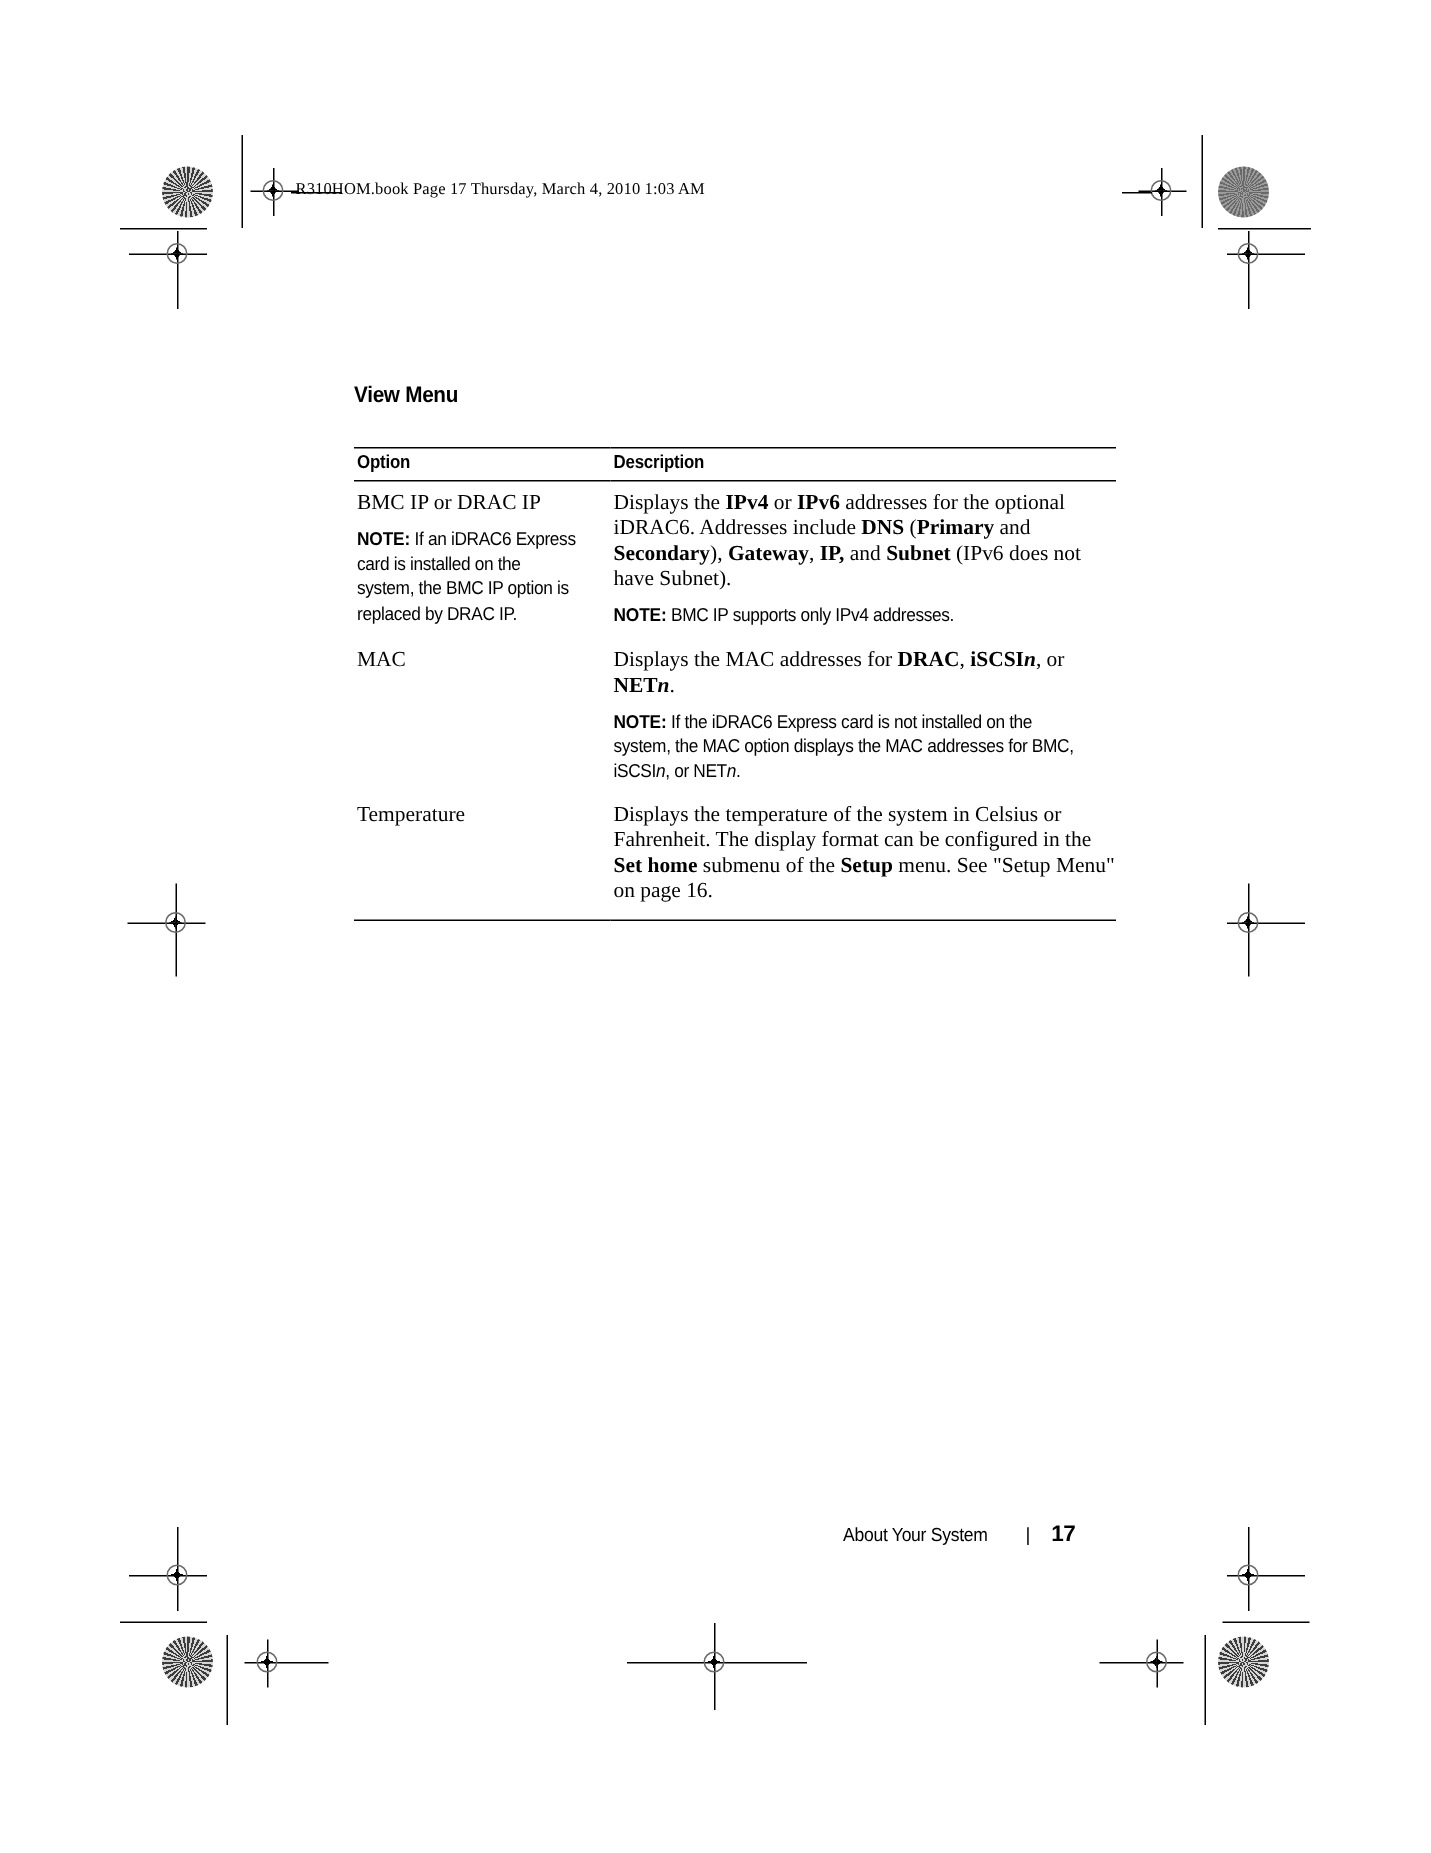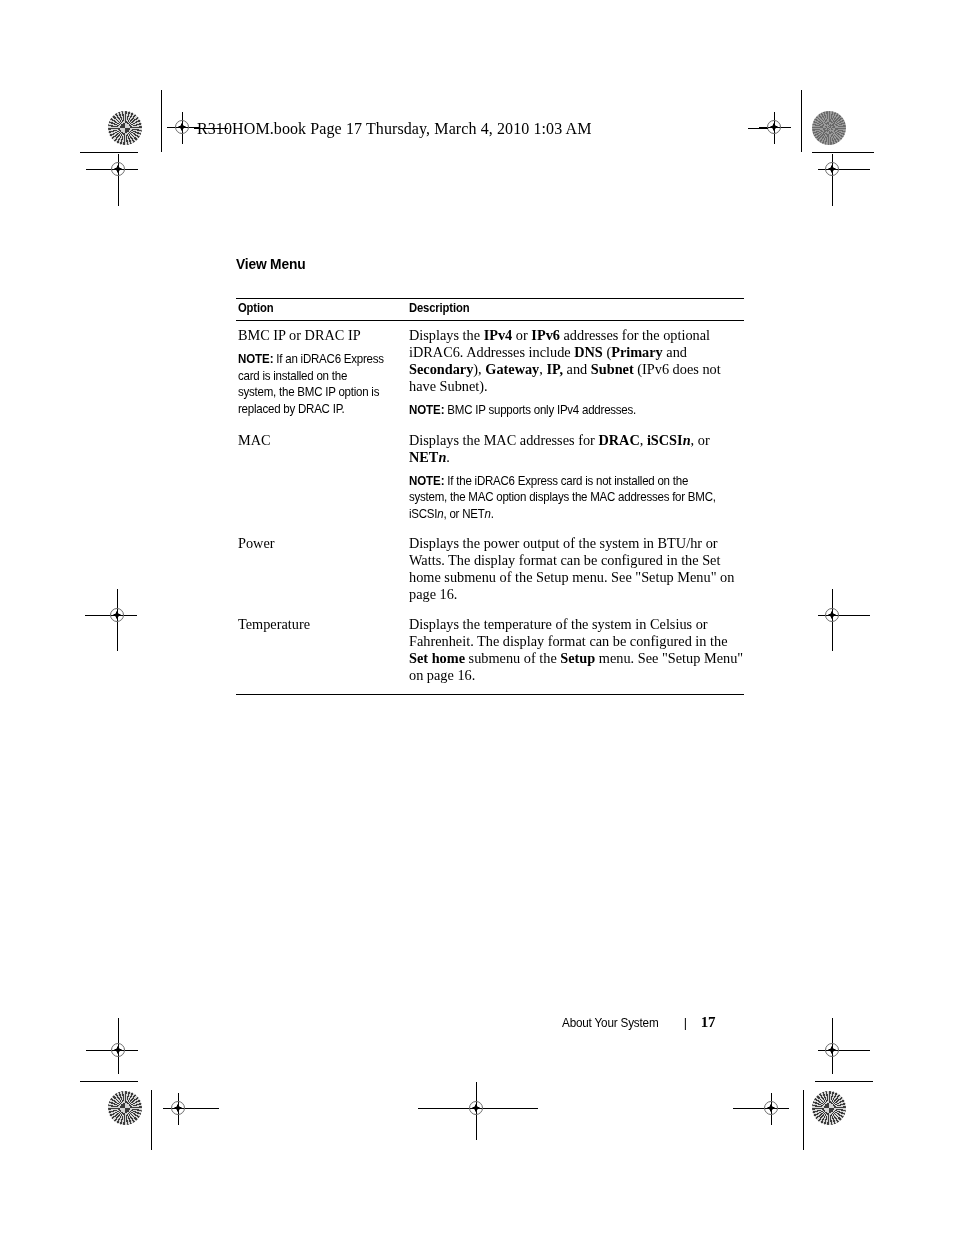--- a/index.html
+++ b/index.html
@@ -62,21 +62,21 @@
   }
 
   .rule { position: absolute; background: #000; }
 
   
   .running-head {
     position: absolute;
     left: 197px;
     top: 120px;
     font-family: "Liberation Serif", serif;
-    font-size: 16px;
+    font-size: 11px;
     letter-spacing: 0.1px;
     white-space: nowrap;
   }
 
   
   .content {
     position: absolute;
     left: 236px;
     top: 255px;
     width: 508px;
@@ -144,21 +144,21 @@
     top: 1014px;
     font-family: "Liberation Sans", sans-serif;
     font-size: 12.6px;
     letter-spacing: -0.2px;
     white-space: nowrap;
     display: flex;
     align-items: center;
   }
   .footer .fsec { transform: scaleX(0.93); transform-origin: left center; }
   .footer .fbar { margin: 0 14px 0 18px; color: #000; }
-  .footer .fpage { font-weight: bold; font-size: 15px; letter-spacing: -0.3px; font-family: Liberation Serif, serif; }
+  .footer .fpage { font-weight: bold; font-size: 15px; letter-spacing: -0.3px; }
 </style>
 </head>
 <body>
 
 <div class="marks">
 
   <div class="tgt" style="left:108px; top:111px;"></div>
   <div class="rule" style="left:161px; top:90px; width:1px; height:62px;"></div>
   <div class="reg" style="left:168px; top:113px;">
     <div class="vbar"></div>
@@ -282,28 +282,20 @@
           <div class="opt-name">MAC</div>
         </td>
         <td class="desc">
           <p class="para"><span>Displays the MAC addresses for </span><b>DRAC</b><span>, </span><b><span>iSCSI</span><i>n</i></b><span>, or </span><b><span>NET</span><i>n</i></b><span>.</span></p>
           <div class="note"><span class="sq"><b class="lbl">NOTE:</b> <span>If the iDRAC6 Express card is not installed on the system, the MAC option displays the MAC addresses for BMC, iSCSI</span><i>n</i><span>, or NET</span><i>n</i><span>.</span></span></div>
         </td>
       </tr>
 
 
 
-      <tr>
-        <td>
-          <div class="opt-name">Power</div>
-        </td>
-        <td class="desc">
-          <p class="para">Displays the power output of the system in BTU/hr or Watts. The display format can be configured in the Set home submenu of the Setup menu. See "Setup Menu" on page 16.</p>
-        </td>
-      </tr>
 
       <tr class="last">
         <td>
           <div class="opt-name">Temperature</div>
         </td>
         <td class="desc">
           <p class="para"><span>Displays the temperature of the system in Celsius or Fahrenheit. The display format can be configured in the </span><b>Set home</b><span> submenu of the </span><b>Setup</b><span> menu. See "Setup Menu" on page 16.</span></p>
         </td>
       </tr>
 

